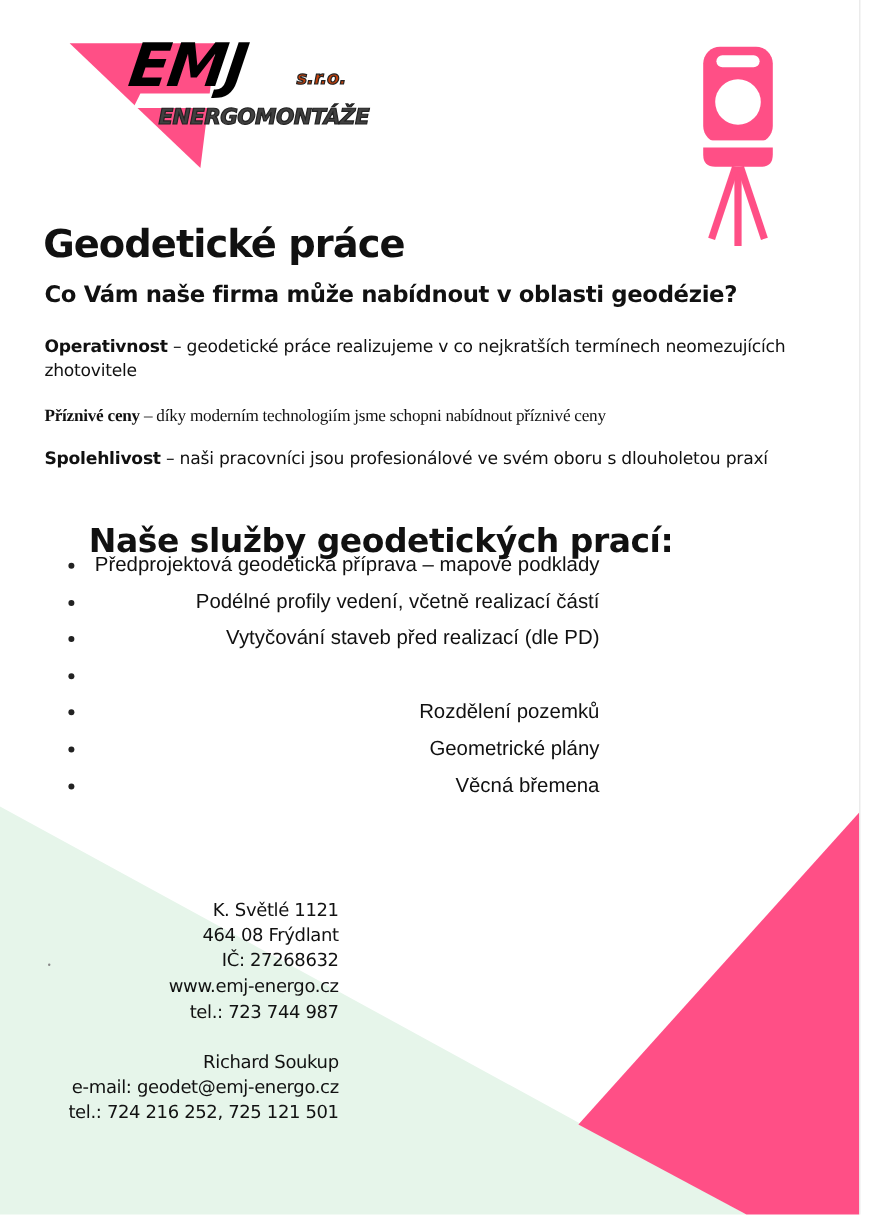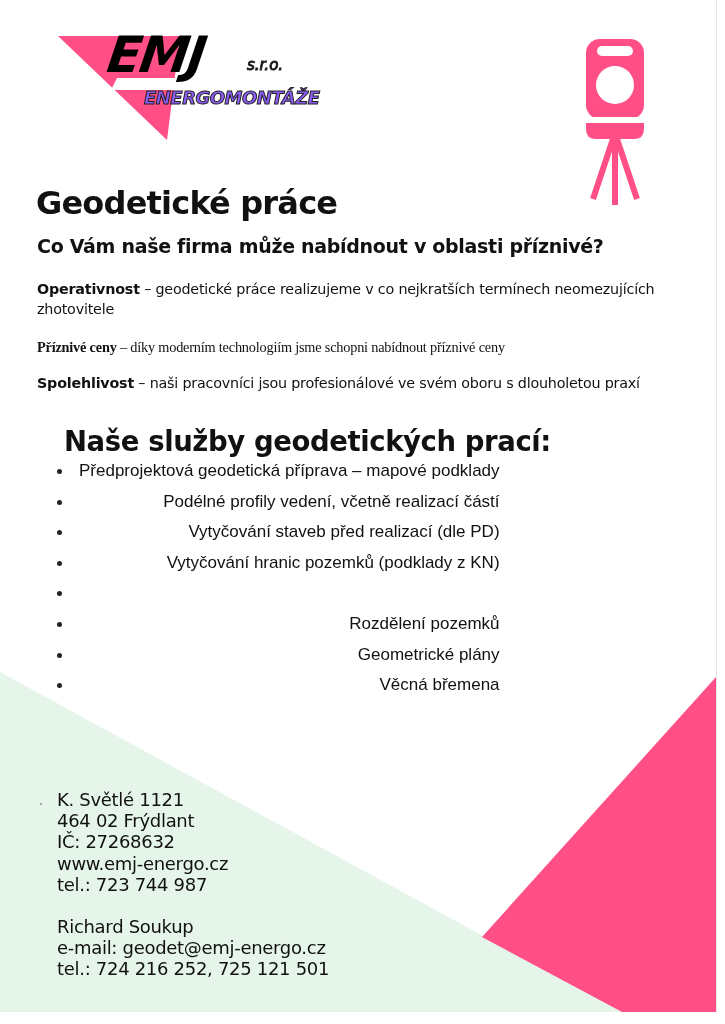--- a/index.html
+++ b/index.html
@@ -3,40 +3,40 @@
 <meta charset="utf-8">
 <style>
   html, body { margin:0; padding:0; }
   body { width:725px; height:1024px; position:relative; overflow:hidden; background:#ffffff; font-family:"DejaVu Sans", sans-serif; color:#111; }
   .page { position:absolute; left:0; top:0; width:725px; height:1024px; }
   .bg-svg { position:absolute; left:0; top:0; width:725px; height:1024px; }
   .right-edge { position:absolute; left:716px; top:0; width:1px; height:1012px; background:#e6e6e6; }
 
   .logo { position:absolute; left:55px; top:30px; width:300px; height:115px; }
   .logo-emj { position:absolute; left:108px; top:30px; font-family:"DejaVu Sans", sans-serif; font-weight:bold; font-style:italic; font-size:50px; letter-spacing:-2px; color:#000; line-height:1; transform:skewX(-8deg); }
-  .logo-sro { position:absolute; left:247px; top:58px; font-family:"DejaVu Sans", sans-serif; font-weight:normal; font-style:italic; font-size:15px; color:#000000; -webkit-text-stroke:1px #222; line-height:1; }
-  .logo-sub { position:absolute; left:144px; top:89px; font-family:"DejaVu Sans", sans-serif; font-weight:bold; font-style:italic; font-size:18px; color:#8b5cf6; -webkit-text-stroke:1px #222; letter-spacing:-0.5px; line-height:1; }
+  .logo-sro { position:absolute; left:247px; top:58px; font-family:"DejaVu Sans", sans-serif; font-weight:bold; font-style:italic; font-size:15px; color:#c2410c; -webkit-text-stroke:1px #222; line-height:1; }
+  .logo-sub { position:absolute; left:132px; top:89px; font-family:"DejaVu Sans", sans-serif; font-weight:bold; font-style:italic; font-size:18px; color:#404040; -webkit-text-stroke:1px #222; letter-spacing:-0.5px; line-height:1; }
 
   .tripod { position:absolute; left:580px; top:35px; width:70px; height:175px; }
 
   .title { position:absolute; left:36px; top:186px; font-size:32px; font-weight:bold; letter-spacing:-0.8px; line-height:1.1; margin:0; }
   .subtitle { position:absolute; left:37px; top:235px; font-size:19px; font-weight:bold; letter-spacing:-0.3px; line-height:1.2; margin:0; }
 
   .para { position:absolute; left:37px; width:650px; font-size:14.3px; line-height:20px; letter-spacing:-0.2px; margin:0; }
   .para b { font-weight:bold;text-align:right; }
   .p1 { top:279px; }
   .p2 { top:337px;font-family:Liberation Serif, serif; }
   .p3 { top:373px; }
 
-  .services-title { position:absolute; left:58px; top:419px; font-size:27.5px; font-weight:bold; letter-spacing:-0.4px; line-height:1.2; margin:6px; }
+  .services-title { position:absolute; left:58px; top:419px; font-size:27.5px; font-weight:bold; letter-spacing:-0.4px; line-height:1.2; margin:16px; }
   .services { position:absolute; left:55px; top:457px; list-style:none; margin:0; padding:0; }
   .services li { position:relative; height:30.6px; padding-left:24px; font-family:"Liberation Sans", sans-serif; font-size:17px; line-height:28px; white-space:nowrap;text-align:right; }
   .services li .dot { position:absolute; left:2px; top:12px; width:5px; height:5px; border-radius:50%; background:#222; }
 
-  .contact { position:absolute; left:57px; top:789px; font-size:18px; line-height:21.2px; letter-spacing:-0.3px; }
+  .contact { position:absolute; left:57px; top:748px; font-size:15px; line-height:21.2px; letter-spacing:-0.3px;text-align:right; }
   .contact div { white-space:nowrap; }
   .contact .gap { height:21px; }
   .stray-dot { position:absolute; left:40px; top:803px; width:2px; height:2px; background:#888; border-radius:50%; }
 </style>
 </head>
 <body>
 
 <div class="page">
 
   <svg class="bg-svg" viewBox="0 0 725 1024" xmlns="http://www.w3.org/2000/svg">
@@ -60,42 +60,41 @@
     <rect x="17" y="11" width="36" height="10" rx="5" fill="#ffffff"></rect>
     <circle cx="35" cy="50" r="19" fill="#ffffff"></circle>
     <rect x="6" y="82" width="58" height="4" fill="#ffffff"></rect>
     <path d="M6 88 H64 V94 Q64 104 54 104 H16 Q6 104 6 94 Z" fill="#FF4F86"></path>
     <line x1="35" y1="104" x2="35" y2="170" stroke="#FF4F86" stroke-width="6"></line>
     <line x1="33" y1="104" x2="13" y2="164" stroke="#FF4F86" stroke-width="6"></line>
     <line x1="37" y1="104" x2="57" y2="164" stroke="#FF4F86" stroke-width="6"></line>
   </svg>
 
   <h1 class="title">Geodetické práce</h1>
-  <h2 class="subtitle">Co Vám naše firma může nabídnout v oblasti příznivé?</h2>
+  <h2 class="subtitle">Co Vám naše firma může nabídnout v oblasti geodézie?</h2>
 
   <p class="para p1"><b>Operativnost</b><span> – geodetické práce realizujeme v co nejkratších termínech neomezujících zhotovitele</span></p>
   <p class="para p2"><b>Příznivé ceny</b><span> – díky moderním technologiím jsme schopni nabídnout příznivé ceny</span></p>
   <p class="para p3"><b>Spolehlivost</b><span> – naši pracovníci jsou profesionálové ve svém oboru s dlouholetou praxí</span></p>
 
   <h2 class="services-title">Naše služby geodetických prací:</h2>
   <ul class="services">
     <li><span class="dot"></span><span>Předprojektová geodetická příprava – mapové podklady</span></li>
     <li><span class="dot"></span><span>Podélné profily vedení, včetně realizací částí</span></li>
     <li><span class="dot"></span><span>Vytyčování staveb před realizací (dle PD)</span></li>
-    <li><span class="dot"></span><span>Vytyčování hranic pozemků (podklady z KN)</span></li>
     <li><span class="dot"></span></li>
     <li><span class="dot"></span><span>Rozdělení pozemků</span></li>
     <li><span class="dot"></span><span>Geometrické plány</span></li>
     <li><span class="dot"></span><span>Věcná břemena</span></li>
   </ul>
 
   <div class="stray-dot"></div>
   <div class="contact">
     <div>K. Světlé 1121</div>
-    <div>464 02 Frýdlant</div>
+    <div>464 08 Frýdlant</div>
     <div>IČ: 27268632</div>
     <div>www.emj-energo.cz</div>
     <div>tel.: 723 744 987</div>
     <div class="gap"></div>
     <div>Richard Soukup</div>
     <div>e-mail: geodet@emj-energo.cz</div>
     <div>tel.: 724 216 252, 725 121 501</div>
   </div>
 
 </div>

